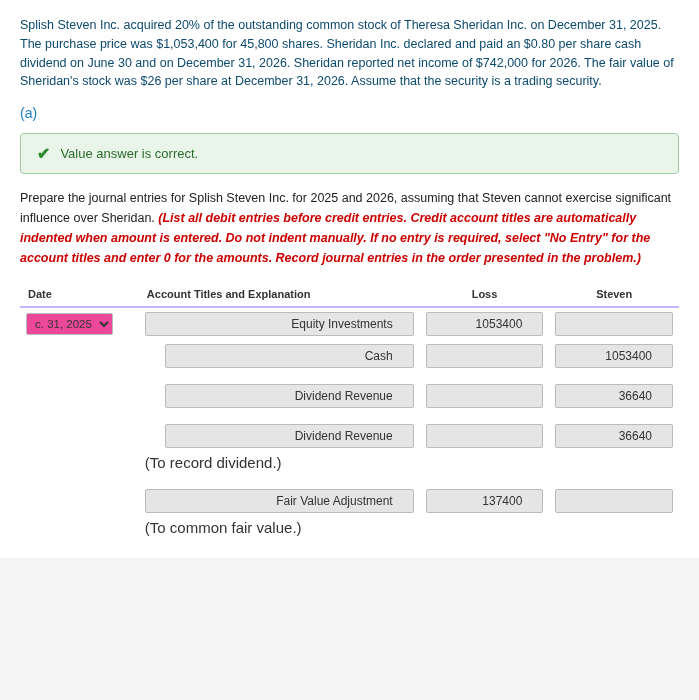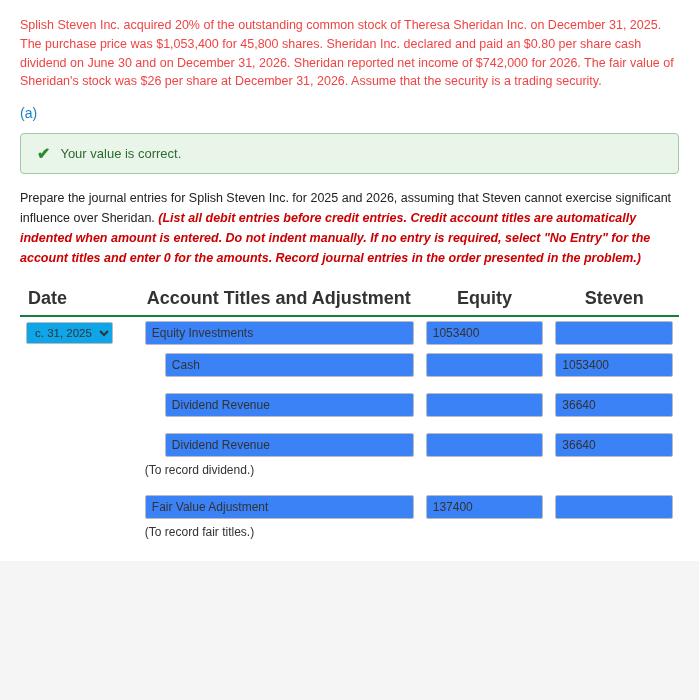--- a/index.html
+++ b/index.html
@@ -11,21 +11,21 @@
       width: 699px;
     }
     .main-container {
       background: #fff;
       padding: 16px 20px;
     }
     .intro-text {
       font-size: 12.5px;
       line-height: 1.5;
       margin-bottom: 14px;
-      color: #ef4444;
+      color: #0c4a6e;
     }
     .section-label {
       color: #1a7fc1;
       font-size: 14px;
       margin-bottom: 12px;
       margin-top: 8px;
     }
     .correct-banner {
       background: #e9f5e9;
       border: 1px solid #a3c9a3;
@@ -56,93 +56,94 @@
     }
     .journal-table {
       width: 100%;
       border-collapse: collapse;
       margin-top: 6px;
     }
     .journal-table thead tr th {
       background: #fff;
       text-align: left;
       font-weight: bold;
-      font-size: 18px;
+      font-size: 11px;
       padding: 6px 8px;
-      border-bottom: 2px solid #15803d;
+      border-bottom: 2px solid #c4b5fd;
     }
     .journal-table thead tr th.center-align {
       text-align: center;
     }
     .col-date { width: 110px; }
     .col-account { width: 260px; }
     .col-debit { width: 120px; }
     .col-credit { width: 120px; }
 
     .journal-table td {
       padding: 4px 6px;
       vertical-align: middle;
     }
     .input-field {
       border: 1px solid #bbb;
       border-radius: 2px;
-      padding: 4px 6px;
+      padding: 4px 20px;
       font-size: 12px;
       width: 100%;
-      background: #3b82f6;
-      color: #333;
+      background: #e5e5e5;
+      color: #333;
+      text-align: right;
     }
     .date-select-wrapper {
       display: flex;
       align-items: center;
       gap: 2px;
     }
     .date-select {
       border: 1px solid #bbb;
       border-radius: 2px;
       padding: 3px 4px;
       font-size: 11.5px;
-      background: #0ea5e9;
+      background: #ec4899;
       color: #333;
       cursor: pointer;
     }
     .note-row td {
       padding: 2px 6px 6px 6px;
-      font-size: 12px;
+      font-size: 15px;
       color: #333;
     }
     .spacer-row td {
       height: 6px;
     }
   </style>
 </head>
 <body>
 
 <div class="main-container">
 
   <p class="intro-text">Splish Steven Inc. acquired 20% of the outstanding common stock of Theresa Sheridan Inc. on December 31, 2025. The purchase price was $1,053,400 for 45,800 shares. Sheridan Inc. declared and paid an $0.80 per share cash dividend on June 30 and on December 31, 2026. Sheridan reported net income of $742,000 for 2026. The fair value of Sheridan's stock was $26 per share at December 31, 2026. Assume that the security is a trading security.</p>
 
   <div class="section-label">(a)</div>
 
   <div class="correct-banner">
     <span class="check-icon">✔</span>
-    <span>Your value is correct.</span>
+    <span>Value answer is correct.</span>
   </div>
 
   <div class="instructions">
     <span>Prepare the journal entries for Splish Steven Inc. for 2025 and 2026, assuming that Steven cannot exercise significant influence over Sheridan.</span>
     <span class="red-bold">(List all debit entries before credit entries. Credit account titles are automatically indented when amount is entered. Do not indent manually. If no entry is required, select "No Entry" for the account titles and enter 0 for the amounts. Record journal entries in the order presented in the problem.)</span>
   </div>
 
   <table class="journal-table">
     <thead>
       <tr>
         <th class="col-date">Date</th>
-        <th class="col-account">Account Titles and Adjustment</th>
-        <th class="col-debit center-align">Equity</th>
+        <th class="col-account">Account Titles and Explanation</th>
+        <th class="col-debit center-align">Loss</th>
         <th class="col-credit center-align">Steven</th>
       </tr>
     </thead>
     <tbody>
 
       <tr>
         <td>
           <div class="date-select-wrapper">
             <select class="date-select">
               <option>c. 31, 2025</option>
@@ -220,17 +221,17 @@
         <td>
           <input class="input-field" type="text" value="137400" style="">
         </td>
         <td>
           <input class="input-field" type="text" value="" style="">
         </td>
       </tr>
 
       <tr class="note-row">
         <td></td>
-        <td colspan="3">(To record fair titles.)</td>
+        <td colspan="3">(To common fair value.)</td>
       </tr>
     </tbody>
   </table>
 </div>
 
 </body></html>

